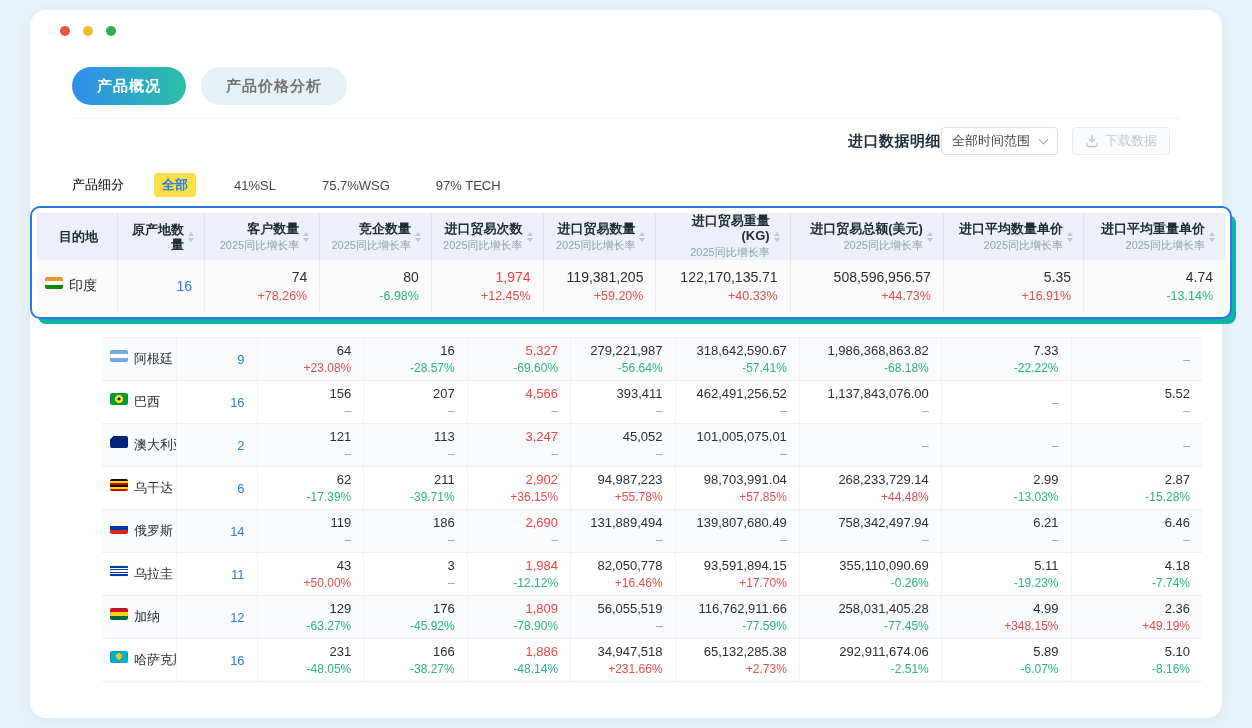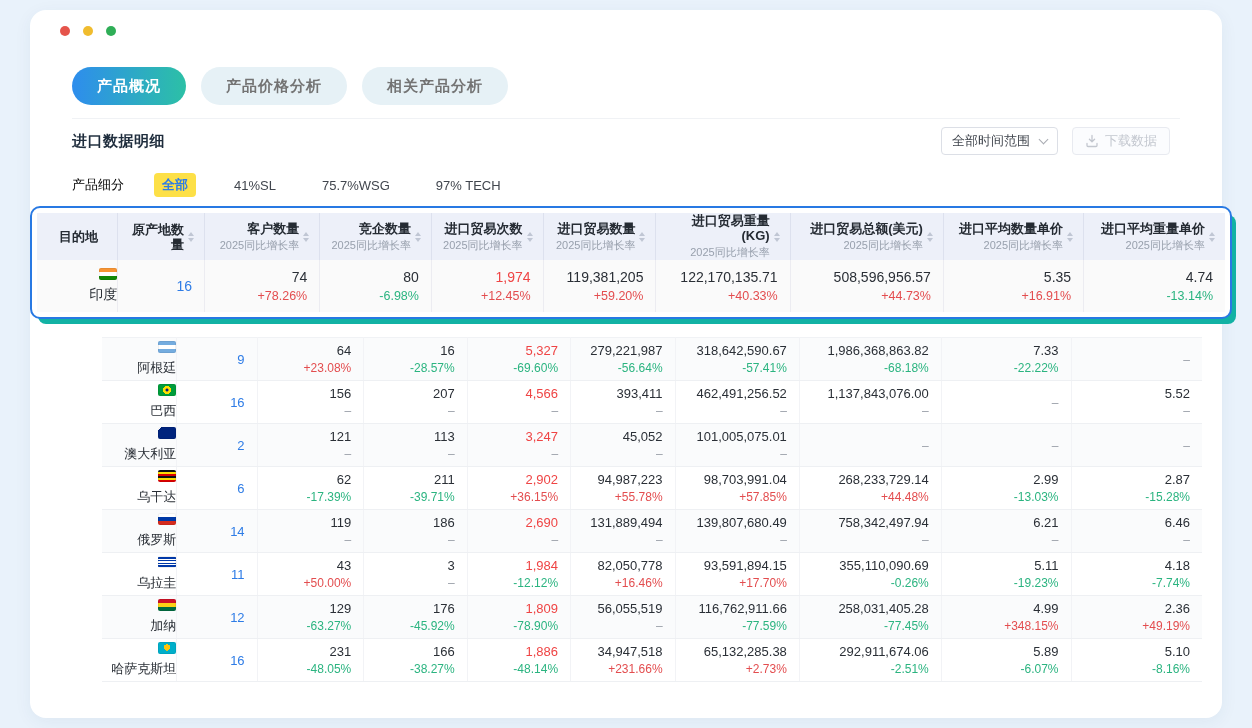--- a/index.html
+++ b/index.html
@@ -16,21 +16,21 @@
   .tabs { position:absolute; left:42px; top:57px; display:flex; gap:15px; }
   .tab { height:38px; padding:0 25px; border-radius:20px; border:none; cursor:pointer;
          font-family:inherit; font-size:15px; font-weight:600; letter-spacing:1px;
          background:#e6f1f6; color:#737373; display:flex; align-items:center; }
   .tab.active { background:linear-gradient(90deg,#2e8ded,#2cc0a6); color:#fff; }
 
   .divider { position:absolute; left:42px; right:42px; top:108px; border-top:1px solid #f0f2f5; }
 
   
   .title-row { position:absolute; left:42px; right:52px; top:116px; height:30px;
-               display:flex; align-items:center; justify-content:space-between; }
+               display:flex; align-items:center; justify-content:flex-end; }
   .sec-title { font-size:15px; font-weight:bold; color:#1f2d3d; letter-spacing:.5px; }
   .tr-right { display:flex; gap:14px; align-items:center; }
   .select { height:28px; border:1px solid #dcdfe6; border-radius:4px; background:#fff;
             display:inline-flex; align-items:center; padding:0 10px; font-size:13px; color:#41464e; cursor:pointer; }
   .chev { width:7px; height:7px; border-right:1.5px solid #a8abb2; border-bottom:1.5px solid #a8abb2;
           transform:rotate(45deg); display:inline-block; margin-left:10px; margin-top:-4px; }
   .dl-btn { height:28px; border:1px solid #e8eaf0; border-radius:4px; background:#fbfcfe;
             display:inline-flex; align-items:center; gap:6px; padding:0 12px; font-size:13px;
             color:#c3c7cf; cursor:not-allowed; font-family:inherit; }
 
@@ -54,21 +54,21 @@
   .thtitle { font-size:13px; font-weight:bold; color:#252b33; line-height:15px; }
   .thsub { font-size:11px; color:#98a0ad; font-weight:normal; margin-top:2px; }
   .caret { display:inline-flex; flex-direction:column; gap:2px; cursor:pointer; }
   .caret i { width:0; height:0; border-left:3.5px solid transparent; border-right:3.5px solid transparent; display:block; }
   .caret .u { border-bottom:4px solid #c0c6d4; }
   .caret .d { border-top:4px solid #c0c6d4; }
 
   td { border-right:1px solid #f2f3f6; padding:4px 12px 4px 0; text-align:right; }
   td:last-child { border-right:none; }
   td.c-country { text-align:left; padding:0 0 0 8px; overflow:hidden; }
-  .cflag-wrap { display:flex; align-items:flex-end; gap:6px; white-space:nowrap; overflow:hidden;flex-direction:column; }
+  .cflag-wrap { display:flex; align-items:flex-start; gap:6px; white-space:nowrap; overflow:hidden; }
   .cname { font-size:13px; color:#2a2f36; }
   .c-origin { color:#2e7ce6; font-size:13px; cursor:pointer; }
   .val { font-size:13px; color:#2a2f36; line-height:17px; }
   .val.link { color:#ef4444; cursor:pointer; }
   .chg { font-size:12px; line-height:16px; margin-top:1px; }
   .chg.up { color:#e34d4f; } .chg.down { color:#2bb480; } .chg.none { color:#9aa0a9; }
 
   
   .hl-box { position:absolute; left:30px; top:206px; width:1202px; background:#fff;
             border:2px solid #2879e3; border-radius:10px; padding:5px;
@@ -106,21 +106,20 @@
   <div class="window">
     <div class="dots">
       <span class="dot dot-red"></span>
       <span class="dot dot-yellow"></span>
       <span class="dot dot-green"></span>
     </div>
 
     <div class="tabs">
       <button class="tab active">产品概况</button>
       <button class="tab">产品价格分析</button>
-      <button class="tab">相关产品分析</button>
     </div>
 
     <div class="divider"></div>
 
     <div class="title-row">
       <div class="sec-title">进口数据明细</div>
       <div class="tr-right">
         <div class="select">
           <span>全部时间范围</span>
           <span class="chev"></span>

